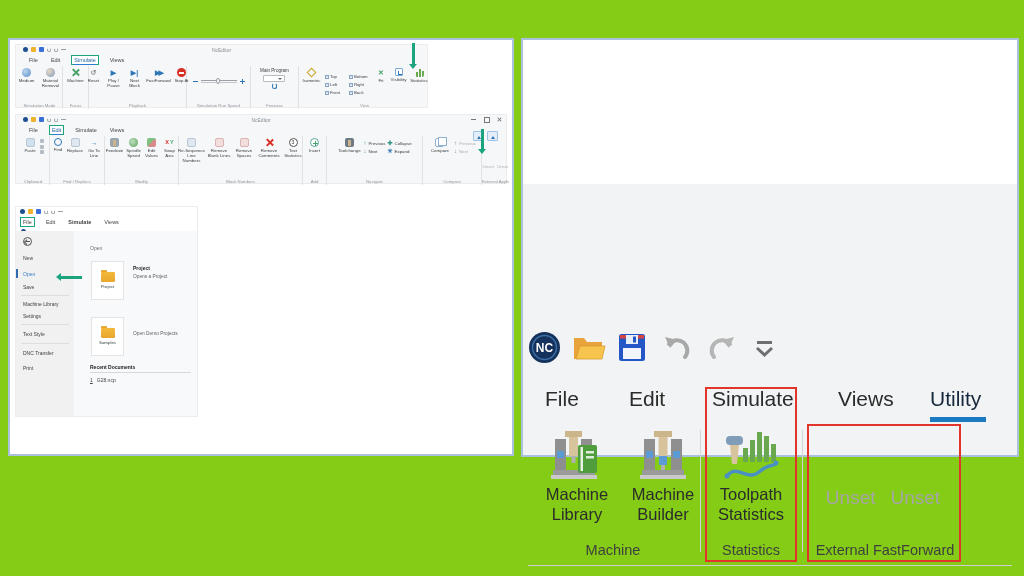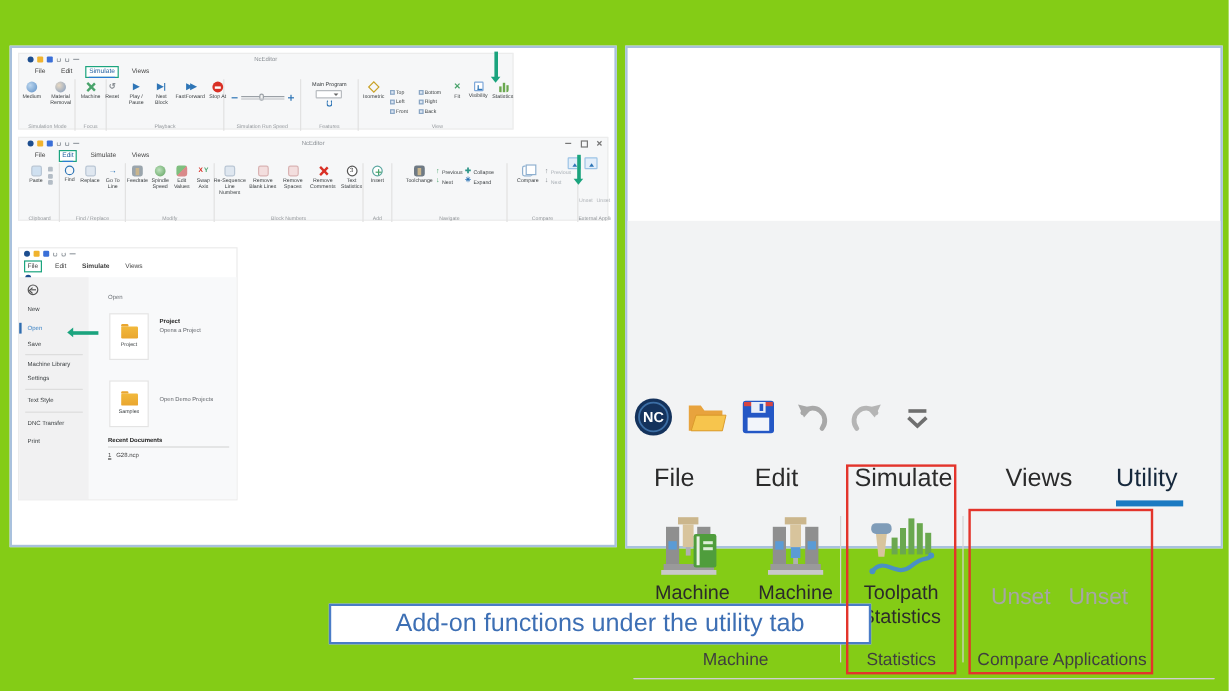--- a/index.html
+++ b/index.html
@@ -598,28 +598,25 @@
         <span>Toolpath Statistics</span>
       </div>
       <div class="rp-sep" style="left:279px;"></div>
       <div class="unset-wrap">
         <span>Unset</span>
         <span>Unset</span>
       </div>
 
       <div class="rp-glab" style="left:20px;width:140px;">Machine</div>
       <div class="rp-glab" style="left:182px;width:92px;">Statistics</div>
-      <div class="rp-glab" style="left:284px;width:156px;">Compare Applications</div>
+      <div class="rp-glab" style="left:284px;width:156px;">External FastForward</div>
 
       <div class="rp-divider"></div>
       <div class="rp-bottom"></div>
       <div class="rp-divider" style="top:381px;"></div>
 
       <div class="redbox" style="left:182px;top:203px;width:92px;height:175px;"></div>
       <div class="redbox" style="left:284px;top:240px;width:154px;height:138px;"></div>
     </div>
   </div>
 
-  <div id="caption-box">
-    <span>Add-on functions under the utility tab</span>
-  </div>
 
 </div>
 
 </body></html>

